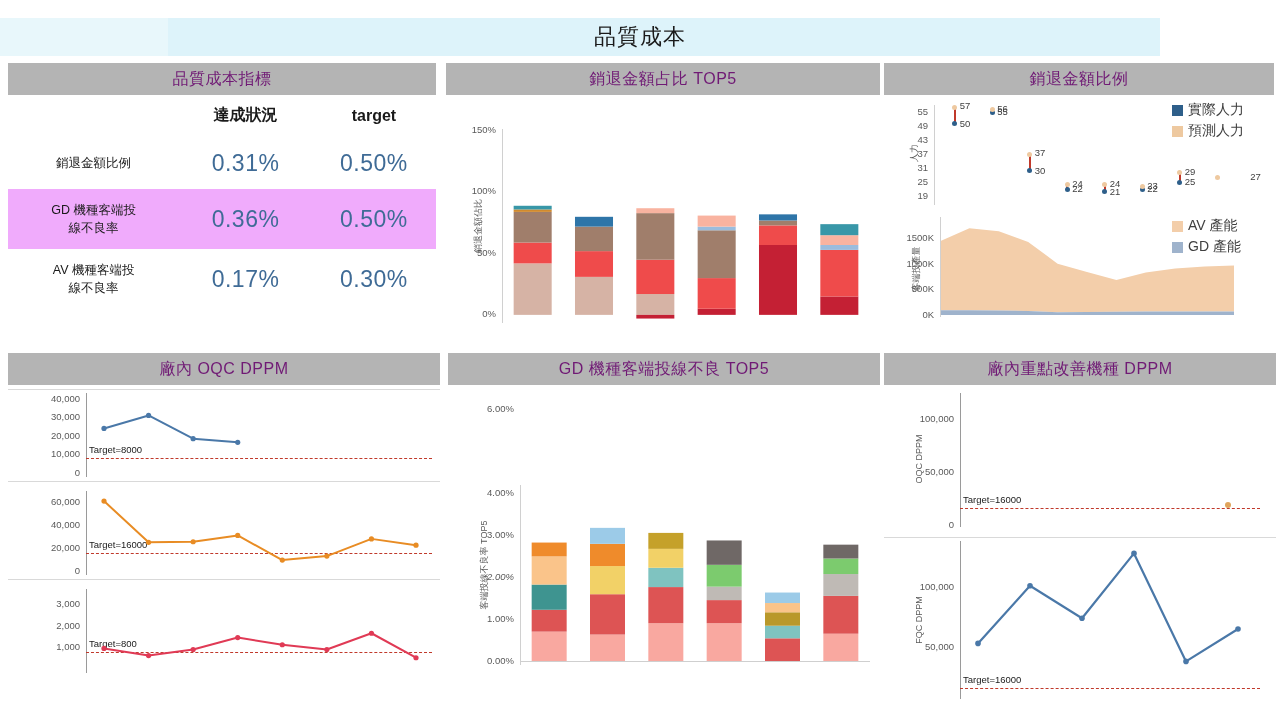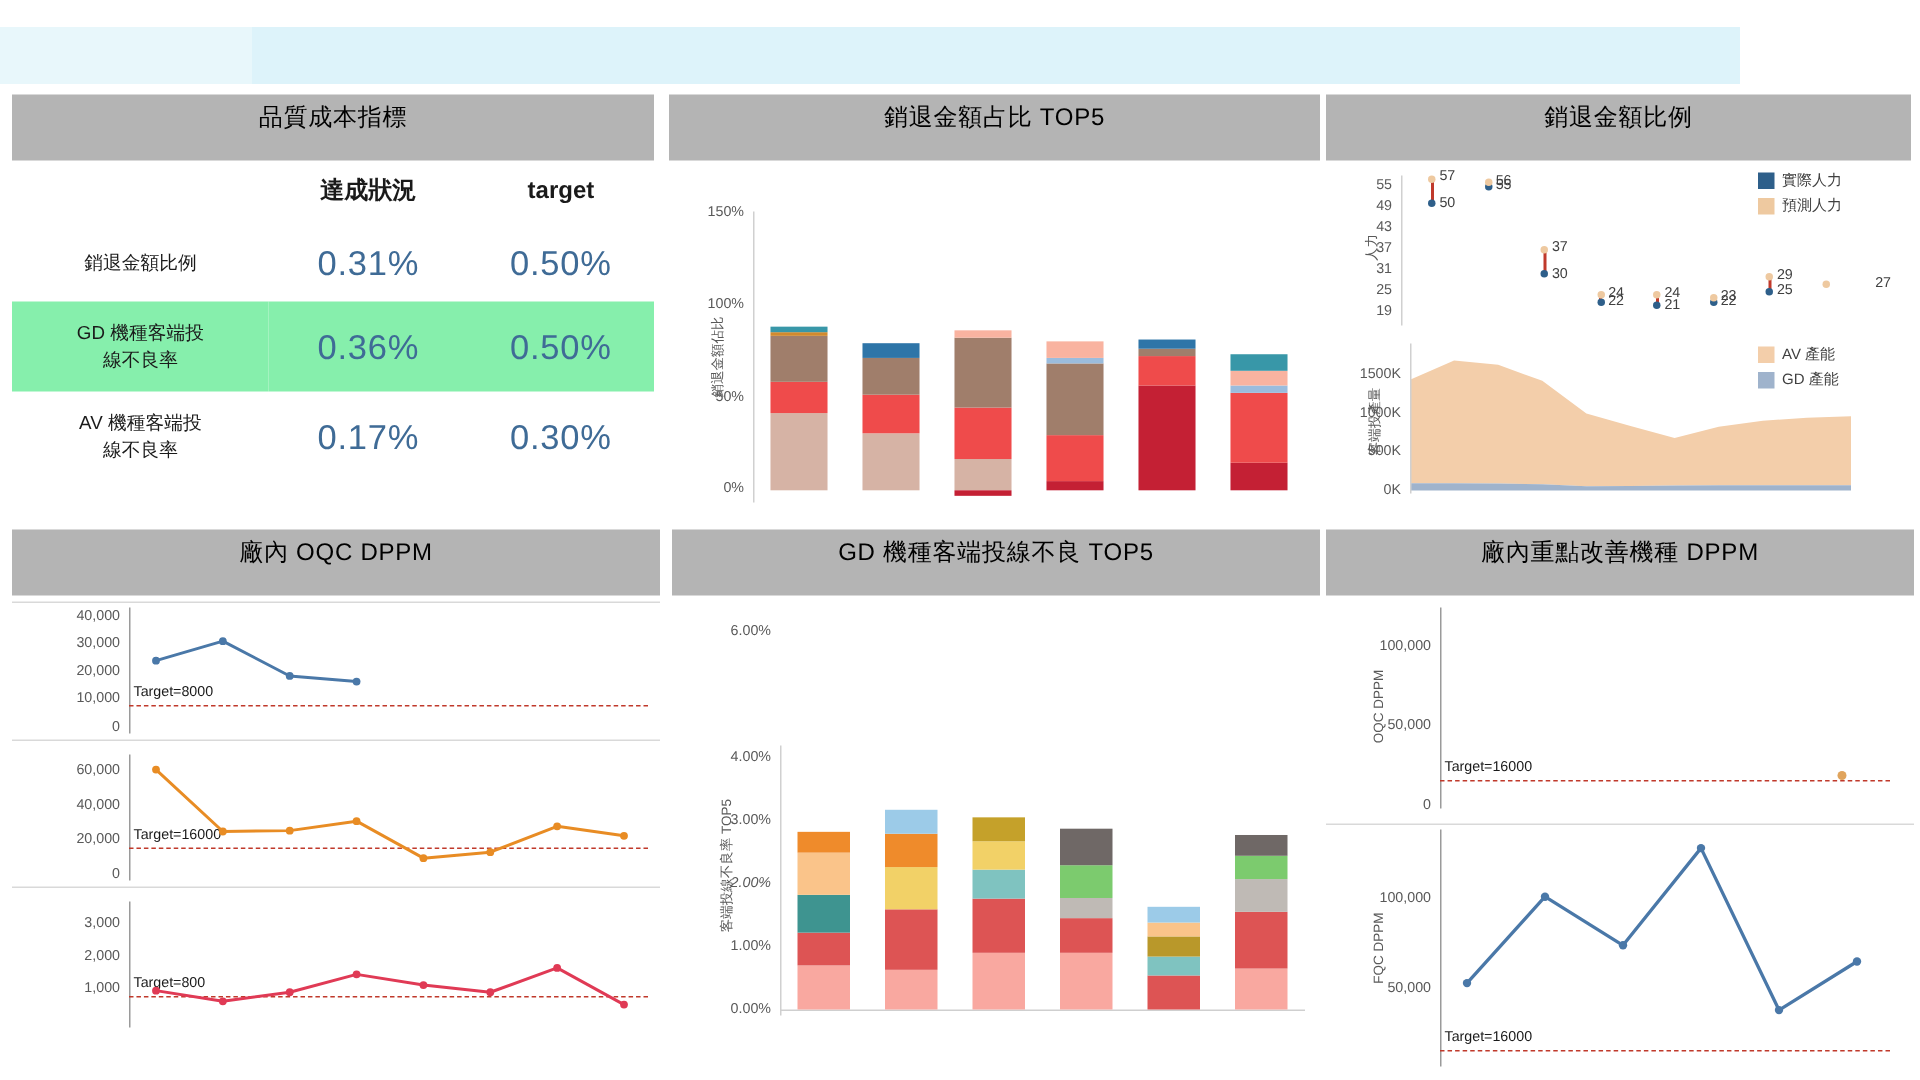--- a/index.html
+++ b/index.html
@@ -26,22 +26,22 @@
     position: absolute; left: 0; top: 18px;
     width: 1280px; height: 38px;
     line-height: 38px; text-align: center;
     font-size: 22px; color: #1a1a1a;
     letter-spacing: 1px;
   }
 
   
   .panel { position: absolute; background: #ffffff; }
   .panel-head {
-    height: 44px; line-height: 32px; text-align: center;
-    background: #b4b4b4; color: #000000;
+    height: 32px; line-height: 32px; text-align: center;
+    background: #b4b4b4; color: #701a75;
     font-size: 16px; letter-spacing: .5px;
   }
   .panel-body { position: relative; width: 100%; }
 
   #p-kpi      { left: 8px;   top: 63px;  width: 428px; height: 280px; }
   #p-sales    { left: 446px; top: 63px;  width: 434px; height: 280px; }
   #p-manpower { left: 884px; top: 63px;  width: 390px; height: 280px; }
   #p-oqc      { left: 8px;   top: 353px; width: 432px; height: 330px; }
   #p-gd       { left: 448px; top: 353px; width: 432px; height: 330px; }
   #p-focus    { left: 884px; top: 353px; width: 392px; height: 330px; }
@@ -57,37 +57,37 @@
   .kpi-table th.c2 { width: 29%; }
   .kpi-table td { padding: 12px 0; vertical-align: middle; }
   .kpi-label {
     font-size: 12.5px; color: #1a1a1a; text-align: center;
     line-height: 1.45;
   }
   .kpi-val {
     font-size: 23px; color: #3f6b96; text-align: center;
     letter-spacing: .5px;
   }
-  .kpi-row-alt { background: #86efac; }
+  .kpi-row-alt { background: #f0abfc; }
 
   
   .axis-label-y {
     position: absolute;
     font-size: 9px; color: #595959;
     transform-origin: 0 0;
     white-space: nowrap;
   }
   .tick {
     position: absolute; font-size: 9.5px; color: #595959;
     text-align: right; white-space: nowrap;
   }
   .axis-line { position: absolute; background: #d0d0d0; }
 
   
-  .legend { position: absolute; font-size: 10px; color: #404040; }
+  .legend { position: absolute; font-size: 14px; color: #404040; }
   .legend-row { display: flex; align-items: center; margin-bottom: 3px; }
   .legend-sw { width: 11px; height: 11px; margin-right: 5px; }
 
   .dash-target {
     position: absolute; height: 0; border-top: 1px dashed #c0392b;
   }
   .target-txt {
     position: absolute; font-size: 9.5px; color: #1a1a1a; white-space: nowrap;
   }
   .sep { position: absolute; background: #d9d9d9; height: 1px; }
@@ -96,20 +96,21 @@
   .vstick { position: absolute; width: 2px; background: #c0392b; }
   .pt-label { position: absolute; font-size: 9.5px; color: #404040; white-space: nowrap; }
 </style>
 </head>
 <body>
 
 <div id="root">
 
   <div class="title-band"></div>
   <div class="title-band-2"></div>
+  <div class="page-title">品質成本</div>
 
   <div class="panel" id="p-kpi">
     <div class="panel-head">品質成本指標</div>
     <div class="panel-body">
       <table class="kpi-table">
         <thead>
           <tr>
             <th class="c0"></th>
             <th class="c1">達成狀況</th>
             <th class="c2">target</th>

